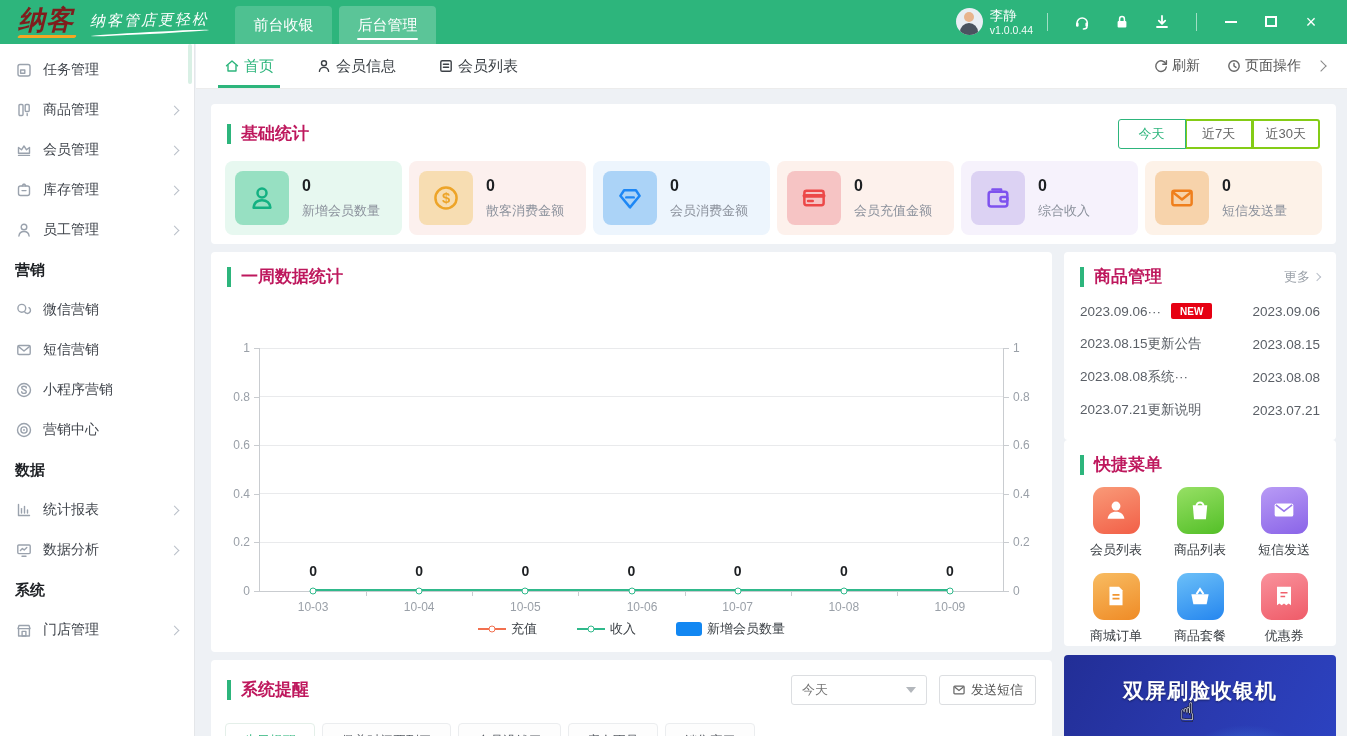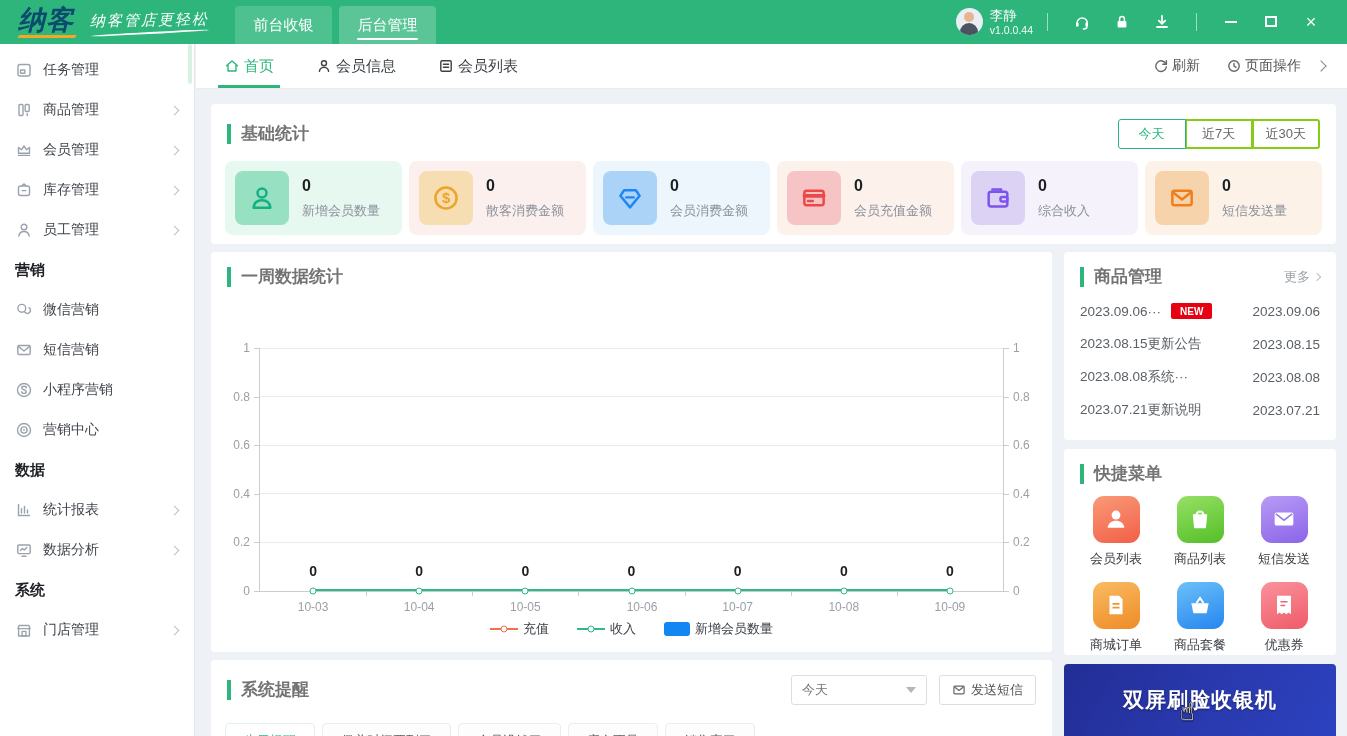--- a/index.html
+++ b/index.html
@@ -2,21 +2,21 @@
 <html><head>
 <meta charset="utf-8">
 <style>
   *{margin:0;padding:0;box-sizing:border-box}
   html,body{width:1347px;height:736px;overflow:hidden;background:#eef1f5;
     font-family:"Liberation Sans","DejaVu Sans",sans-serif;font-size:14px;color:#333}
   .app{position:relative;width:1347px;height:736px;overflow:hidden;background:#eef1f5}
 
   
   .topbar{position:absolute;top:0;left:0;right:0;height:44px;background:#2db57c;display:flex;align-items:center;z-index:10}
-  .logo{margin-left:18px;color:#0c4a6e;font-size:27px;font-weight:bold;font-style:italic;line-height:1;letter-spacing:1px}
+  .logo{margin-left:18px;color:#7f1d1d;font-size:27px;font-weight:bold;font-style:italic;line-height:1;letter-spacing:1px}
   .logo::after{content:"";display:block;height:3px;width:58px;background:#f5a623;border-radius:3px;margin-top:1px;transform:skewX(-30deg)}
   .tagline{color:#fff;font-size:15px;font-style:italic;margin-left:14px;font-family:"DejaVu Serif",serif;letter-spacing:2px;transform:rotate(-1deg)}
   .tagline::after{content:"";display:block;height:2px;background:#fff;border-radius:50%;margin-top:2px;transform:rotate(-2deg)}
   .topnav{display:flex;align-items:flex-end;height:100%;margin-left:26px}
   .topnav-btn{width:97px;height:38px;margin-right:7px;background:rgba(255,255,255,.16);border-radius:4px 4px 0 0;
     color:#fff;font-size:15px;display:flex;align-items:center;justify-content:center;position:relative;cursor:pointer}
   .topnav-btn.active{background:rgba(255,255,255,.22)}
   .topnav-btn.active::after{content:"";position:absolute;bottom:4px;left:18px;right:18px;height:2px;background:#fff;border-radius:2px}
   .top-right{margin-left:auto;display:flex;align-items:center;padding-right:16px}
   .avatar{width:27px;height:27px;border-radius:50%;background:#e9eef4;position:relative;overflow:hidden;flex:none}
@@ -48,21 +48,21 @@
   .tab.active{color:#2db57c}
   .tab.active::after{content:"";position:absolute;left:-6px;right:-6px;bottom:0;height:3px;background:#2db57c}
   .tab-actions{margin-left:auto;display:flex;align-items:center;color:#555;font-size:14px}
   .tab-action{display:flex;align-items:center;margin-left:26px;cursor:pointer}
   .tab-action .tbi{margin-right:3px;stroke:#666}
   .tab-chev{width:8px;height:8px;border-top:1.6px solid #888;border-right:1.6px solid #888;transform:rotate(45deg);margin-left:16px;cursor:pointer}
 
   .content{position:absolute;top:46px;left:0;right:0;bottom:0;padding:14px 11px 0 15px;overflow:hidden}
   .card{background:#fff;border-radius:4px}
   .card-head{display:flex;align-items:center;padding:15px 16px 10px}
-  .card-title{font-size:17px;font-weight:bold;color:#737373;border-left:4px solid #2db57c;padding-left:10px;line-height:1.15}
+  .card-title{font-size:17px;font-weight:bold;color:#be185d;border-left:4px solid #2db57c;padding-left:10px;line-height:1.15}
 
   
   .stats-card{height:140px}
   .filters{margin-left:auto;display:flex}
   .filter-btn{min-width:68px;height:30px;padding:0 12px;display:flex;align-items:center;justify-content:center;
     border:2px solid #84cc16;background:#fff;color:#666;font-size:13px;margin-left:-1px;cursor:pointer}
   .filter-btn:first-child{border-radius:3px 0 0 3px;margin-left:0}
   .filter-btn:last-child{border-radius:0 3px 3px 0}
   .filter-btn.active{border:1px solid #2db57c;color:#2db57c;z-index:1}
   .stat-row{display:flex;padding:2px 14px 0;gap:7px}
@@ -90,21 +90,21 @@
   .ytick{position:absolute;font-size:12px;color:#9aa0a8;transform:translateY(-50%)}
   .ytick.l{right:100%;margin-right:10px}
   .ytick.r{left:100%;margin-left:10px}
   .ymark{position:absolute;width:6px;height:1px;background:#c9ccd0}
   .ymark.l{left:-6px}.ymark.r{right:-6px}
   .xmark{position:absolute;top:100%;width:1px;height:5px;background:#c9ccd0}
   .xlab{position:absolute;top:100%;margin-top:9px;font-size:12px;color:#9aa0a8;transform:translateX(-50%);white-space:nowrap}
   .series-line{position:absolute;height:2px}
   .pt{position:absolute;width:7px;height:7px;border-radius:50%;background:#fff;border:1.5px solid #2fb98b;transform:translate(-50%,-50%)}
   .pt-label{position:absolute;transform:translateX(-50%);font-size:14px;font-weight:bold;color:#1d2023}
-  .legend{position:absolute;left:0;right:0;top:368px;display:flex;justify-content:center;align-items:center;gap:28px}
+  .legend{position:absolute;left:0;right:0;top:368px;display:flex;justify-content:center;align-items:center;gap:40px}
   .legend-item{display:flex;align-items:center;font-size:13px;color:#3c4146;cursor:pointer}
   .lg-line{position:relative;width:28px;height:2px;margin-right:5px}
   .lg-line i{position:absolute;left:50%;top:50%;transform:translate(-50%,-50%);width:7px;height:7px;border-radius:50%;background:#fff;border:1.5px solid}
   .lg-rect{width:26px;height:14px;border-radius:3px;margin-right:5px}
 
   
   .reminders-card{margin-top:8px;height:130px}
   .reminder-controls{margin-left:auto;display:flex;align-items:center;gap:12px}
   .select{width:136px;height:30px;border:1px solid #dcdee1;border-radius:3px;display:flex;align-items:center;
     padding:0 10px;color:#777;font-size:13px;cursor:pointer;background:#fff}
@@ -121,21 +121,21 @@
   .ann-card{height:188px}
   .more{margin-left:auto;display:flex;align-items:center;color:#9aa0a8;font-size:13px;cursor:pointer}
   .more .chev{margin-left:4px;width:6px;height:6px;border-color:#b9bfc8}
   .ann-list{padding:2px 16px 0}
   .ann-row{display:flex;align-items:center;height:33px;font-size:13.5px;color:#5a5f66;cursor:pointer}
   .ann-text{white-space:nowrap;overflow:hidden;text-overflow:ellipsis}
   .badge-new{background:#e60012;color:#fff;font-size:10px;font-weight:bold;padding:2.5px 9px;border-radius:2px;margin-left:10px;flex:none}
   .ann-date{margin-left:auto;flex:none;color:#5a5f66}
 
   
-  .quick-card{margin-top:9px;height:206px}
+  .quick-card{height:206px}
   .quick-grid{display:grid;grid-template-columns:repeat(3,1fr);padding:4px 10px 0;row-gap:14px;justify-items:center}
   .quick-item{display:flex;flex-direction:column;align-items:center;cursor:pointer}
   .quick-tile{width:47px;height:47px;border-radius:11px;display:flex;align-items:center;justify-content:center}
   .quick-tile svg{width:28px;height:28px}
   .quick-label{margin-top:7px;font-size:13px;color:#3c4146}
   .q0{background:linear-gradient(160deg,#f99a78,#f25f47)}
   .q1{background:linear-gradient(160deg,#97e065,#53bf27)}
   .q2{background:linear-gradient(160deg,#b89bf5,#8a64e8)}
   .q3{background:linear-gradient(160deg,#f8bc62,#ef8b26)}
   .q4{background:linear-gradient(160deg,#6cc0f8,#2586ef)}

